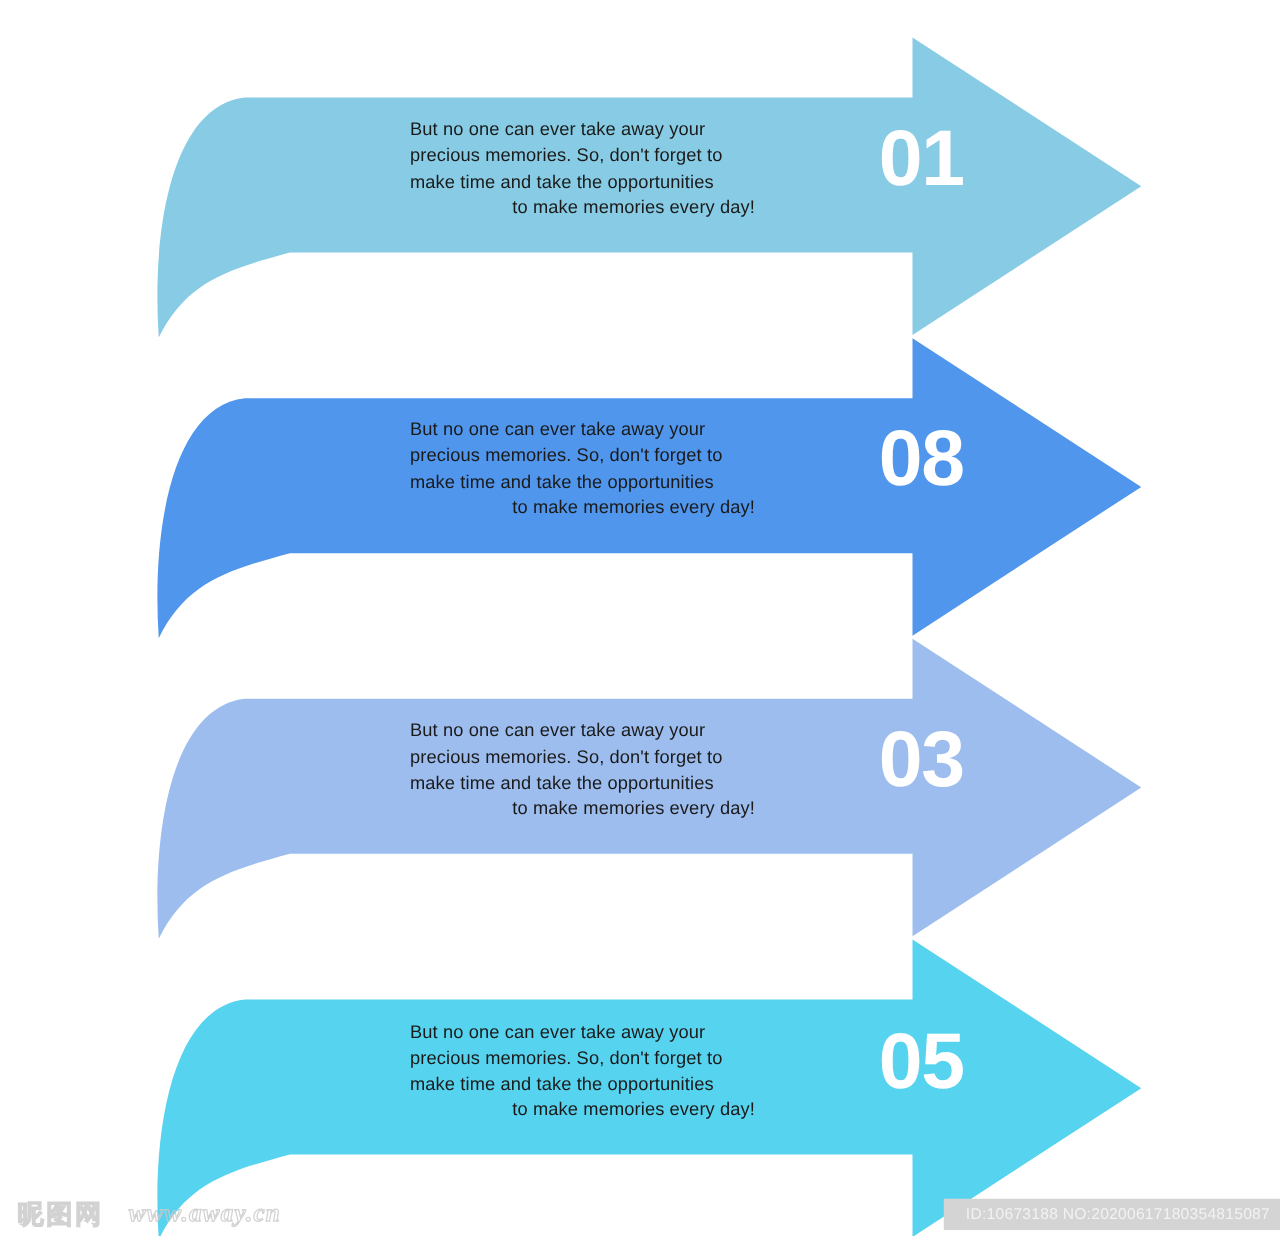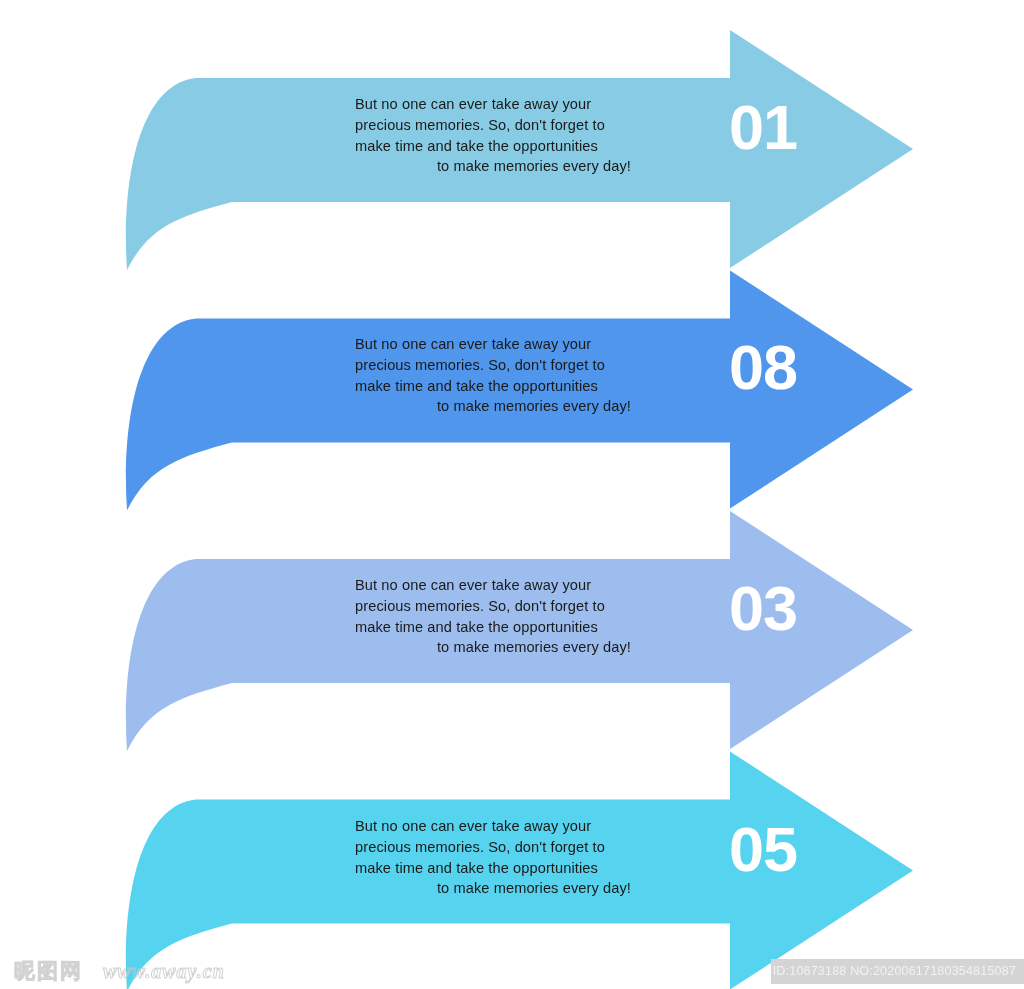--- a/index.html
+++ b/index.html
@@ -44,29 +44,28 @@
     position: absolute;
     left: 328px;
     top: 94px;
     width: 276px;
     font-family: "Liberation Sans", sans-serif;
     font-size: 14.6px;
     line-height: 20.8px;
     color: #1a1a1a;
     text-align: justify;
     letter-spacing: 0.1px;
-    margin-left: 27px;
   }
   .arrow-body-text .lastline {
     text-align: right;
   }
 
   .arrow-number {
     position: absolute;
-    left: 729px;
+    left: 703px;
     top: 96px;
     width: 120px;
     font-family: "Liberation Sans", sans-serif;
     font-size: 63px;
     font-weight: bold;
     color: #ffffff;
     letter-spacing: -1px;
     line-height: 63px;
     text-align: left;
   }
@@ -100,21 +99,21 @@
   }
 
   #watermark-id {
     position: absolute;
     right: 0px;
     top: 959px;
     background: #d4d4d4;
     color: #f2f2f2;
     font-family: "Liberation Sans", sans-serif;
     font-size: 12.5px;
-    padding: 5px 8px 6px 2px;
+    padding: 5px 8px 6px 18px;
     letter-spacing: 0.2px;
     white-space: nowrap;
   }
 </style>
 </head>
 <body style="background: rgb(255, 255, 255);">
 
 <div id="stage">
 
   <svg class="arrow-svg" viewBox="0 0 1024 989" width="1024" height="989" xmlns="http://www.w3.org/2000/svg">

